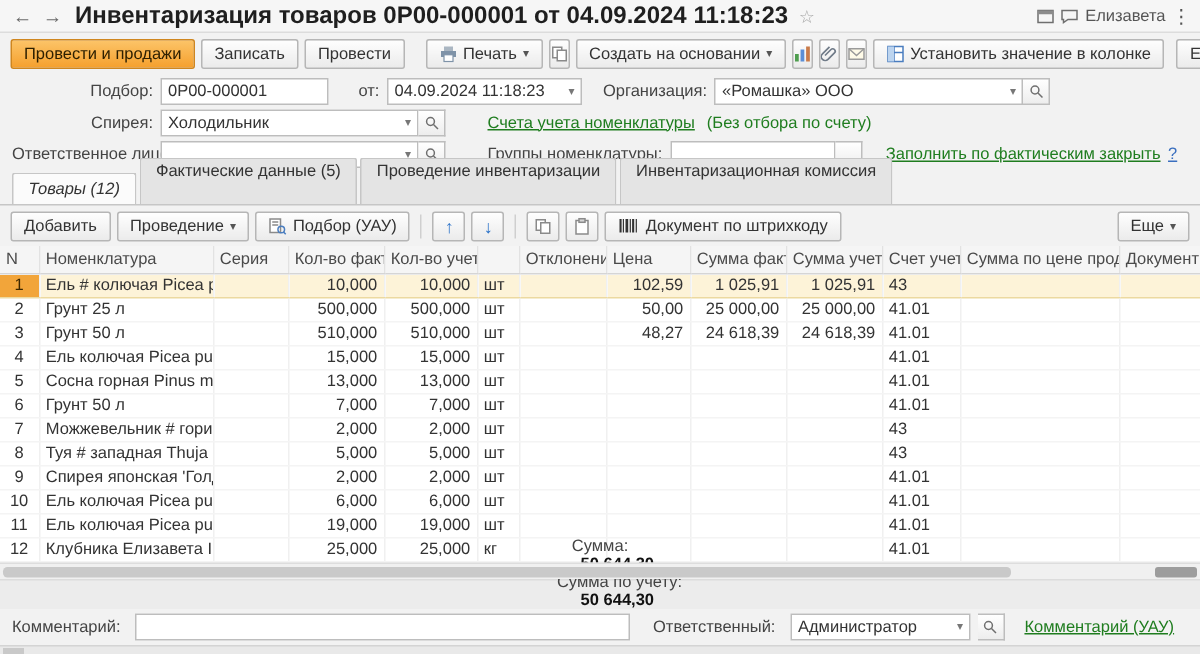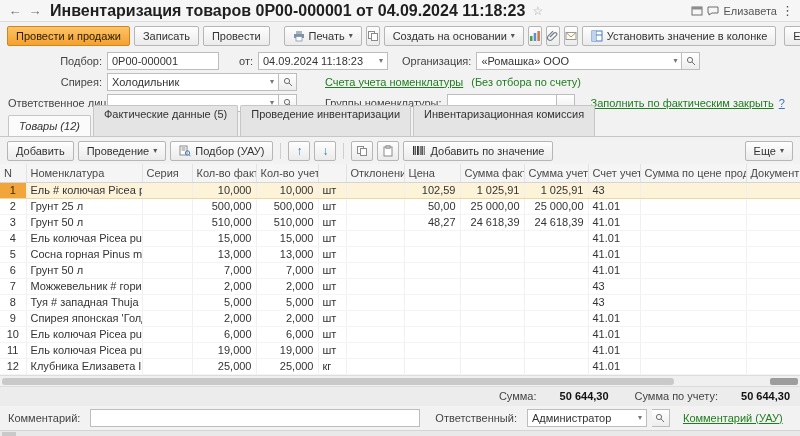--- a/index.html
+++ b/index.html
@@ -60,21 +60,21 @@
   td.c0 { text-align:center; color:#333; }
   tr.selected td { background:#fdf3d8; border-bottom-color:#ecd9a0; }
   tr.selected td.c0 { background:#f2a53a; color:#3a2600; }
   .c0{width:26px}.c1{width:116px}.c2{width:50px}.c3{width:64px}.c4{width:62px}.c5{width:28px}
   .c6{width:58px}.c7{width:56px}.c8{width:64px}.c9{width:64px}.c10{width:52px}.c11{width:106px}.c12{width:54px}
   
   .hscroll { height:11px; background:#f0f0f0; border-top:1px solid #ddd; position:relative; }
   .hthumb { position:absolute; left:2px; top:2px; height:7px; width:672px; background:#c9c9c9; border-radius:3px; cursor:pointer; }
   .hend { position:absolute; right:2px; top:2px; height:7px; width:28px; background:#9d9d9d; border-radius:2px; }
   .totals { height:20px; background:#ececec; border-top:1px solid #dcdcdc; display:flex;
-    align-items:center; justify-content:flex-end; padding:0 10px; }
+    align-items:center; justify-content:flex-end; padding:0 10px;flex-direction:column; }
   .tlabel { color:#444; }
   .tval { font-weight:bold; color:#111; margin-left:8px; min-width:64px; text-align:right; }
   .tlabel.second { margin-left:26px; }
   .footer { height:24px; display:flex; align-items:center; padding:0 8px; gap:5px; }
   .comment-input { flex:1; max-width:330px; height:18px; border:1px solid #bdbdbd; background:#fff;
     font-family:inherit; font-size:11px; padding:0 4px; }
   .statusbar { height:6px; background:#e9e9e9; border-top:1px solid #d4d4d4; }
   .grip { width:14px; height:4px; background:#c9c9c9; margin:1px 0 0 2px; }
   svg { display:block; }
 </style>
@@ -269,21 +269,21 @@
     <svg width="14" height="11" viewBox="0 0 14 11">
         <g fill="#333">
           <rect x="1" y="1" width="1.4" height="9"></rect>
           <rect x="3.2" y="1" width="0.8" height="9"></rect>
           <rect x="5" y="1" width="1.8" height="9"></rect>
           <rect x="7.8" y="1" width="0.8" height="9"></rect>
           <rect x="9.4" y="1" width="1.4" height="9"></rect>
           <rect x="11.8" y="1" width="0.8" height="9"></rect>
         </g>
       </svg>
-    <span>Добавить по значение</span>
+    <span>Документ по штрихкоду</span>
   </button>
   <div class="spacer"></div>
   <button class="btn">
     <span>Еще</span>
     <span class="dd">▾</span>
   </button>
 </div>
 
 <div class="grid-wrap">
   <table>

